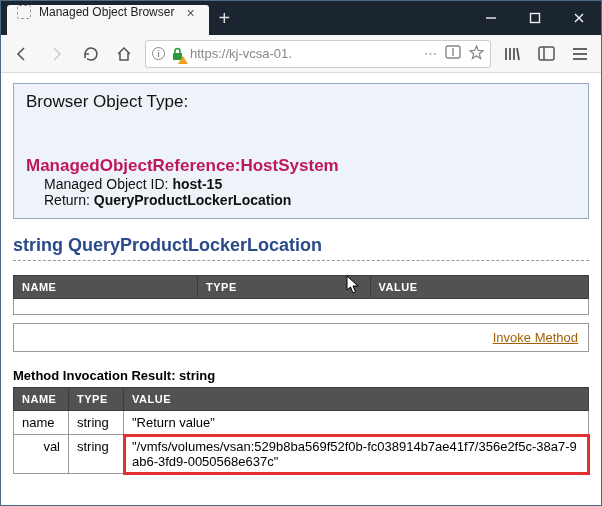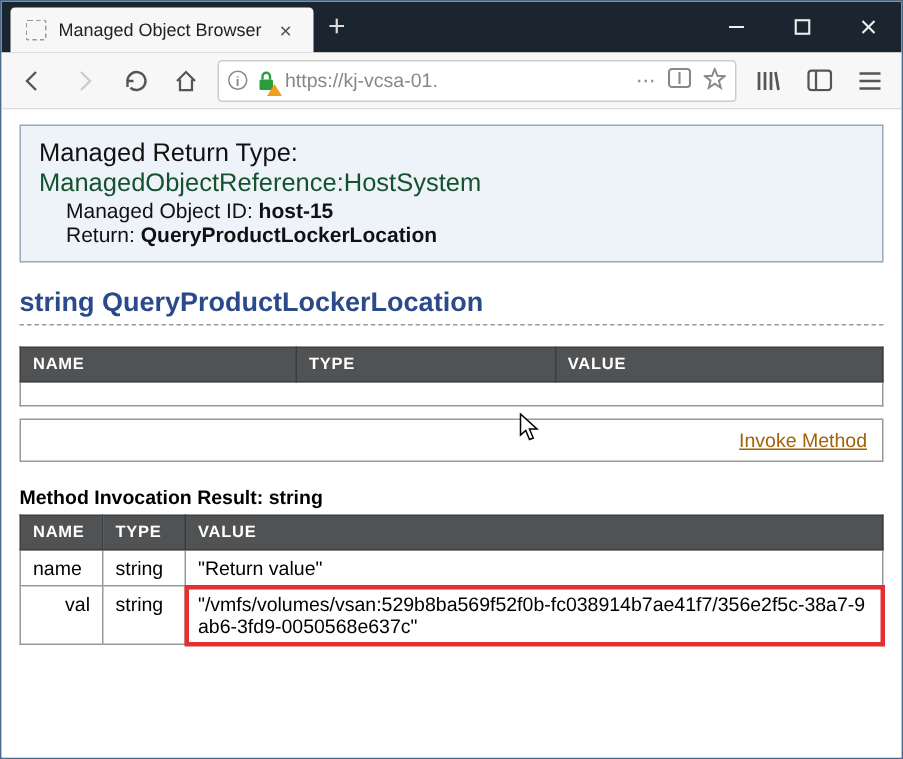--- a/index.html
+++ b/index.html
@@ -18,21 +18,20 @@
     background: #1a2530;
     display: flex;
     align-items: stretch;
   }
   .tab {
     background: #f7f7f7;
     margin-top: 4px;
     margin-left: 6px;
     padding: 0 10px;
     display: flex;
-    align-items: center;
     gap: 8px;
     border-top-left-radius: 3px;
     border-top-right-radius: 3px;
     min-width: 200px;
     position: relative;
   }
   .tab-favicon {
     width: 14px; height: 14px;
     border: 1px dashed #999;
     border-radius: 2px;
@@ -96,21 +95,21 @@
     height: calc(506px - 34px - 38px);
     overflow: auto;
     background: #fff;
   }
   .infobox {
     border: 1px solid #9ab;
     background: #eef3f9;
     padding: 8px 12px 10px;
   }
   .infobox .line1 { font-size: 17px; color: #111; }
-  .infobox .line2 { font-size: 17px; font-weight: normal; color: #14532d; }
+  .infobox .line2 { font-size: 17px; font-weight: bold; color: #be185d; margin-top: 44px; }
   .infobox .line3, .infobox .line4 { font-size: 14px; color: #111; padding-left: 18px; }
   .infobox .line3 b, .infobox .line4 b { font-weight: bold; }
   .method-heading {
     font-size: 18px; font-weight: bold;
     margin-top: 16px; margin-bottom: 2px;
   }
   .method-heading .rettype { color: #2a4a8a; }
   .method-heading .mname { color: #2a4a8a; }
   .dashed-sep {
     border: none;
@@ -259,21 +258,21 @@
     <svg width="16" height="14" viewBox="0 0 16 14">
         <line x1="1" y1="2" x2="15" y2="2" stroke="#555" stroke-width="1.8"></line>
         <line x1="1" y1="7" x2="15" y2="7" stroke="#555" stroke-width="1.8"></line>
         <line x1="1" y1="12" x2="15" y2="12" stroke="#555" stroke-width="1.8"></line>
       </svg>
   </div>
 </div>
 
 <div class="content">
   <div class="infobox">
-    <div class="line1">Managed Return Type:</div>
+    <div class="line1">Browser Object Type:</div>
     <div class="line2">ManagedObjectReference:HostSystem</div>
     <div class="line3">
       <span>Managed Object ID:</span>
       <b>host-15</b>
     </div>
     <div class="line4">
       <span>Return:</span>
       <b>QueryProductLockerLocation</b>
     </div>
   </div>

